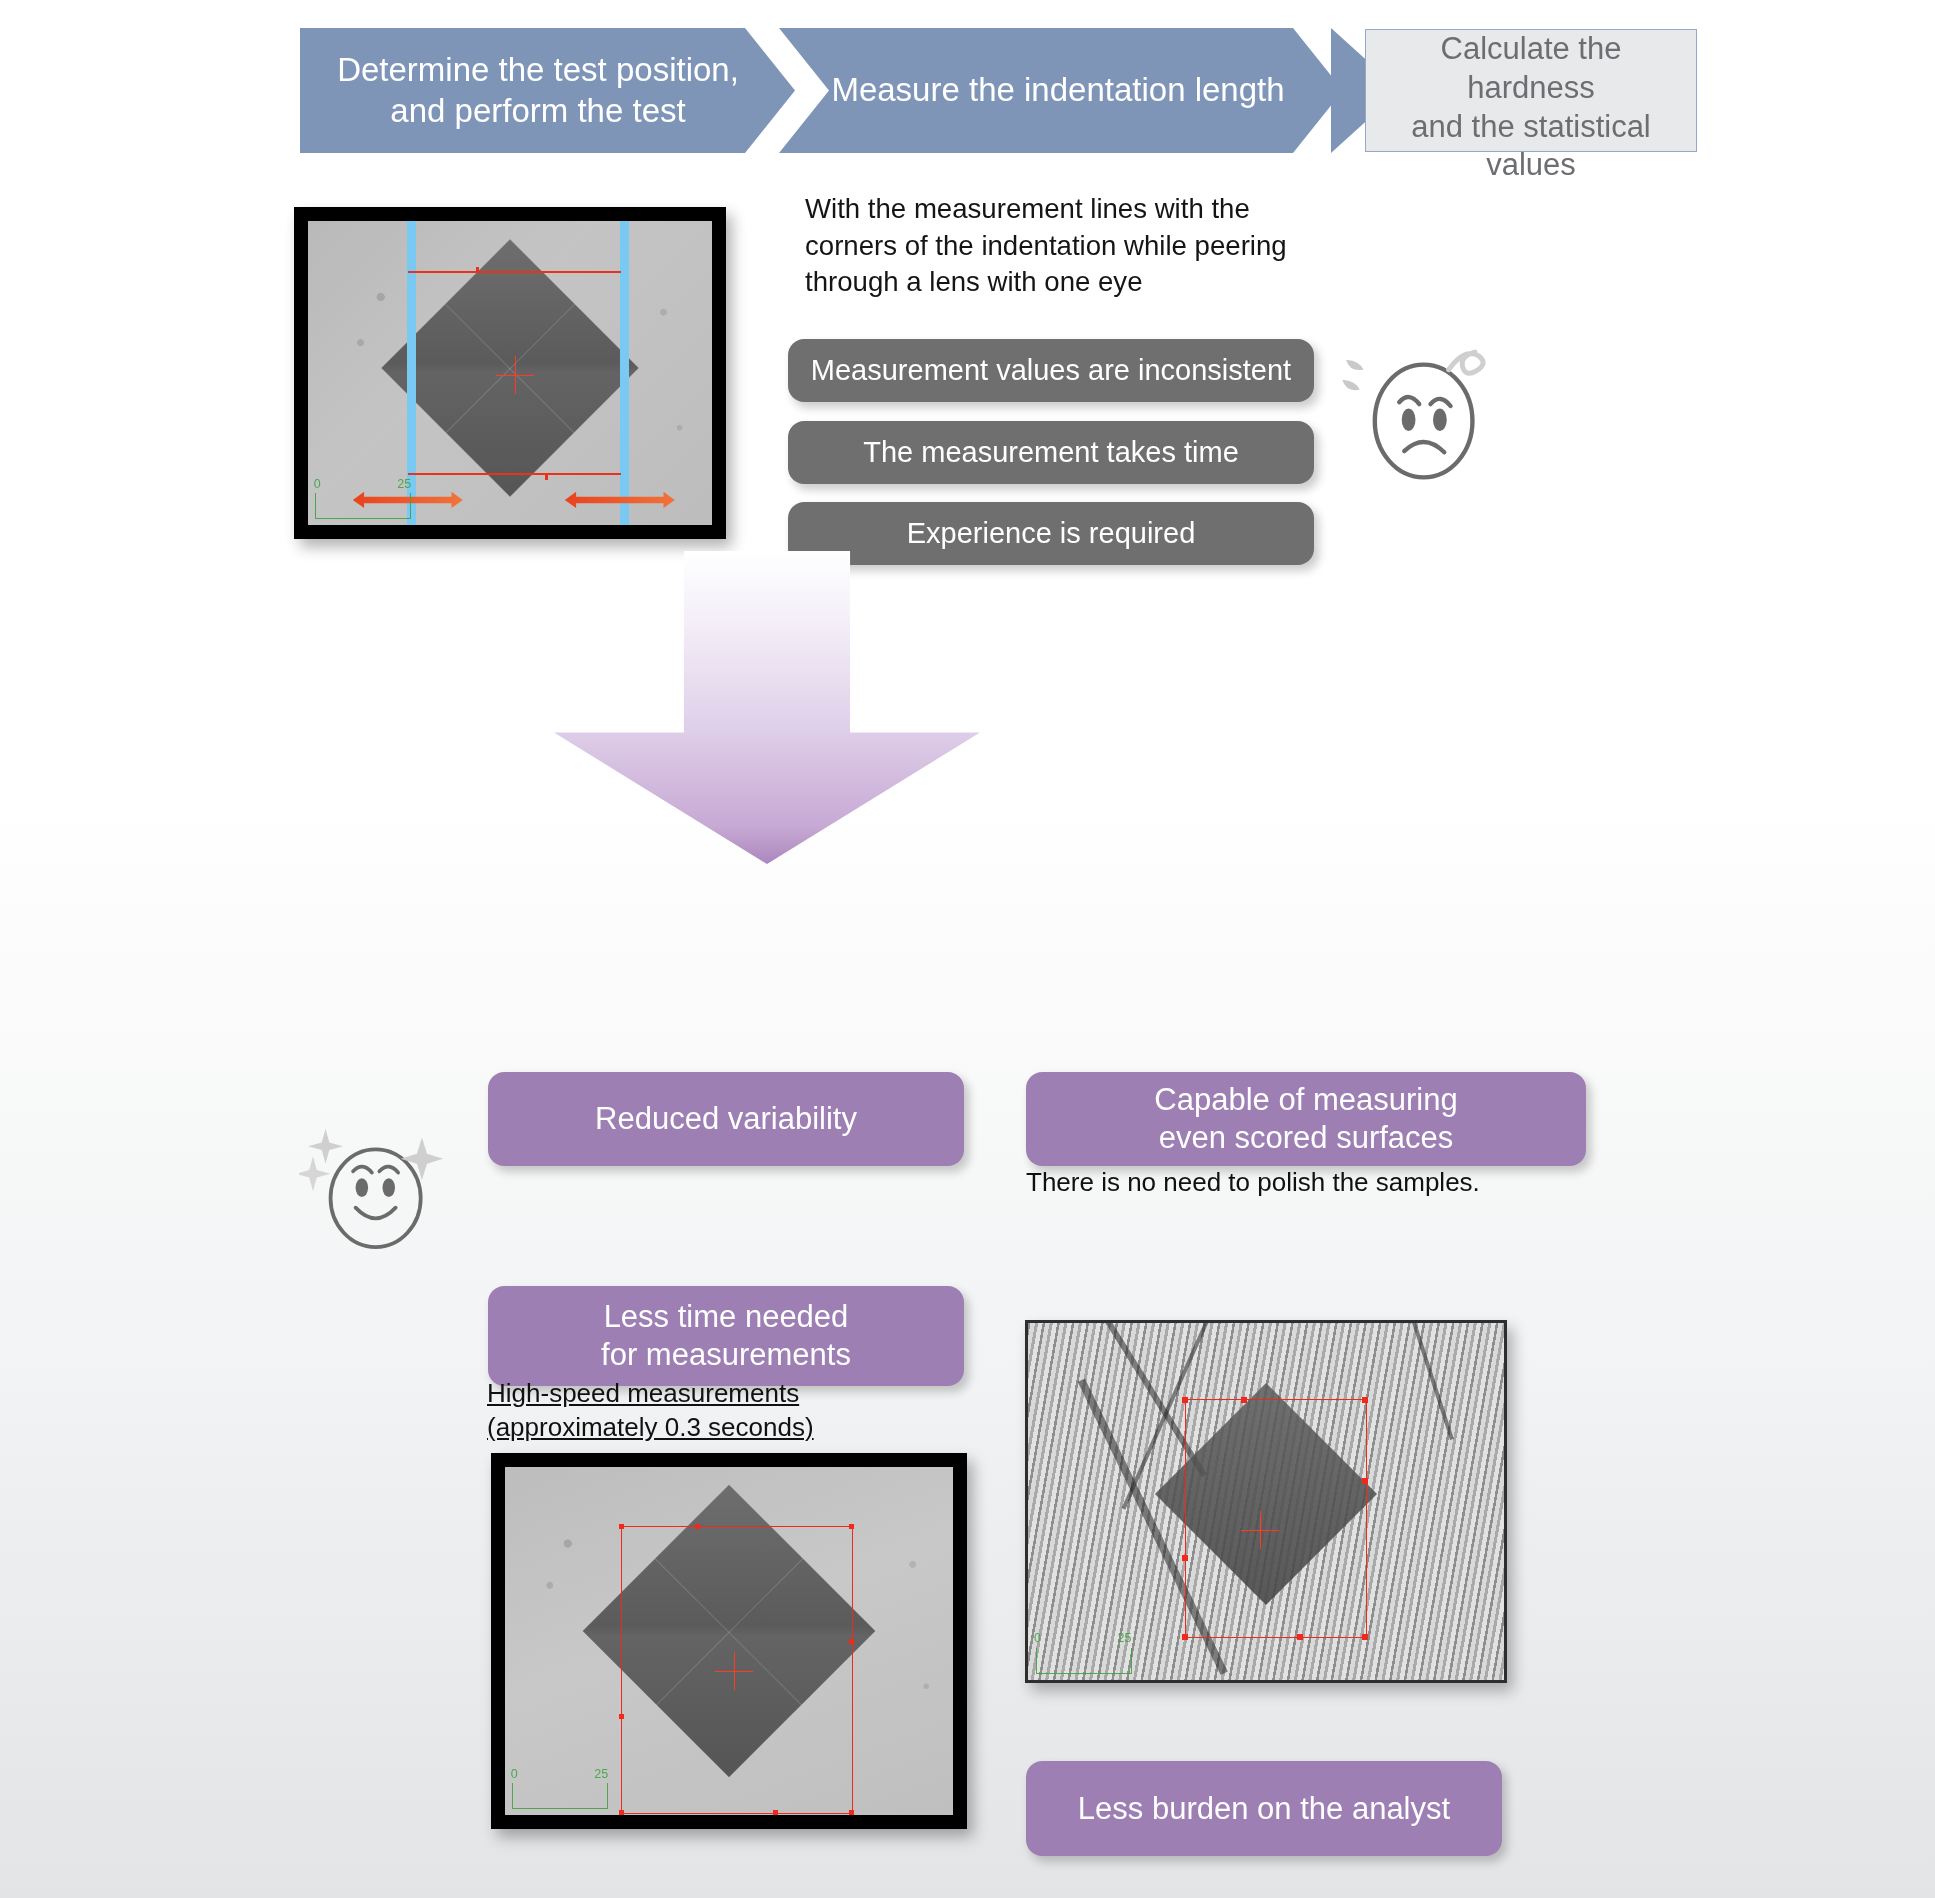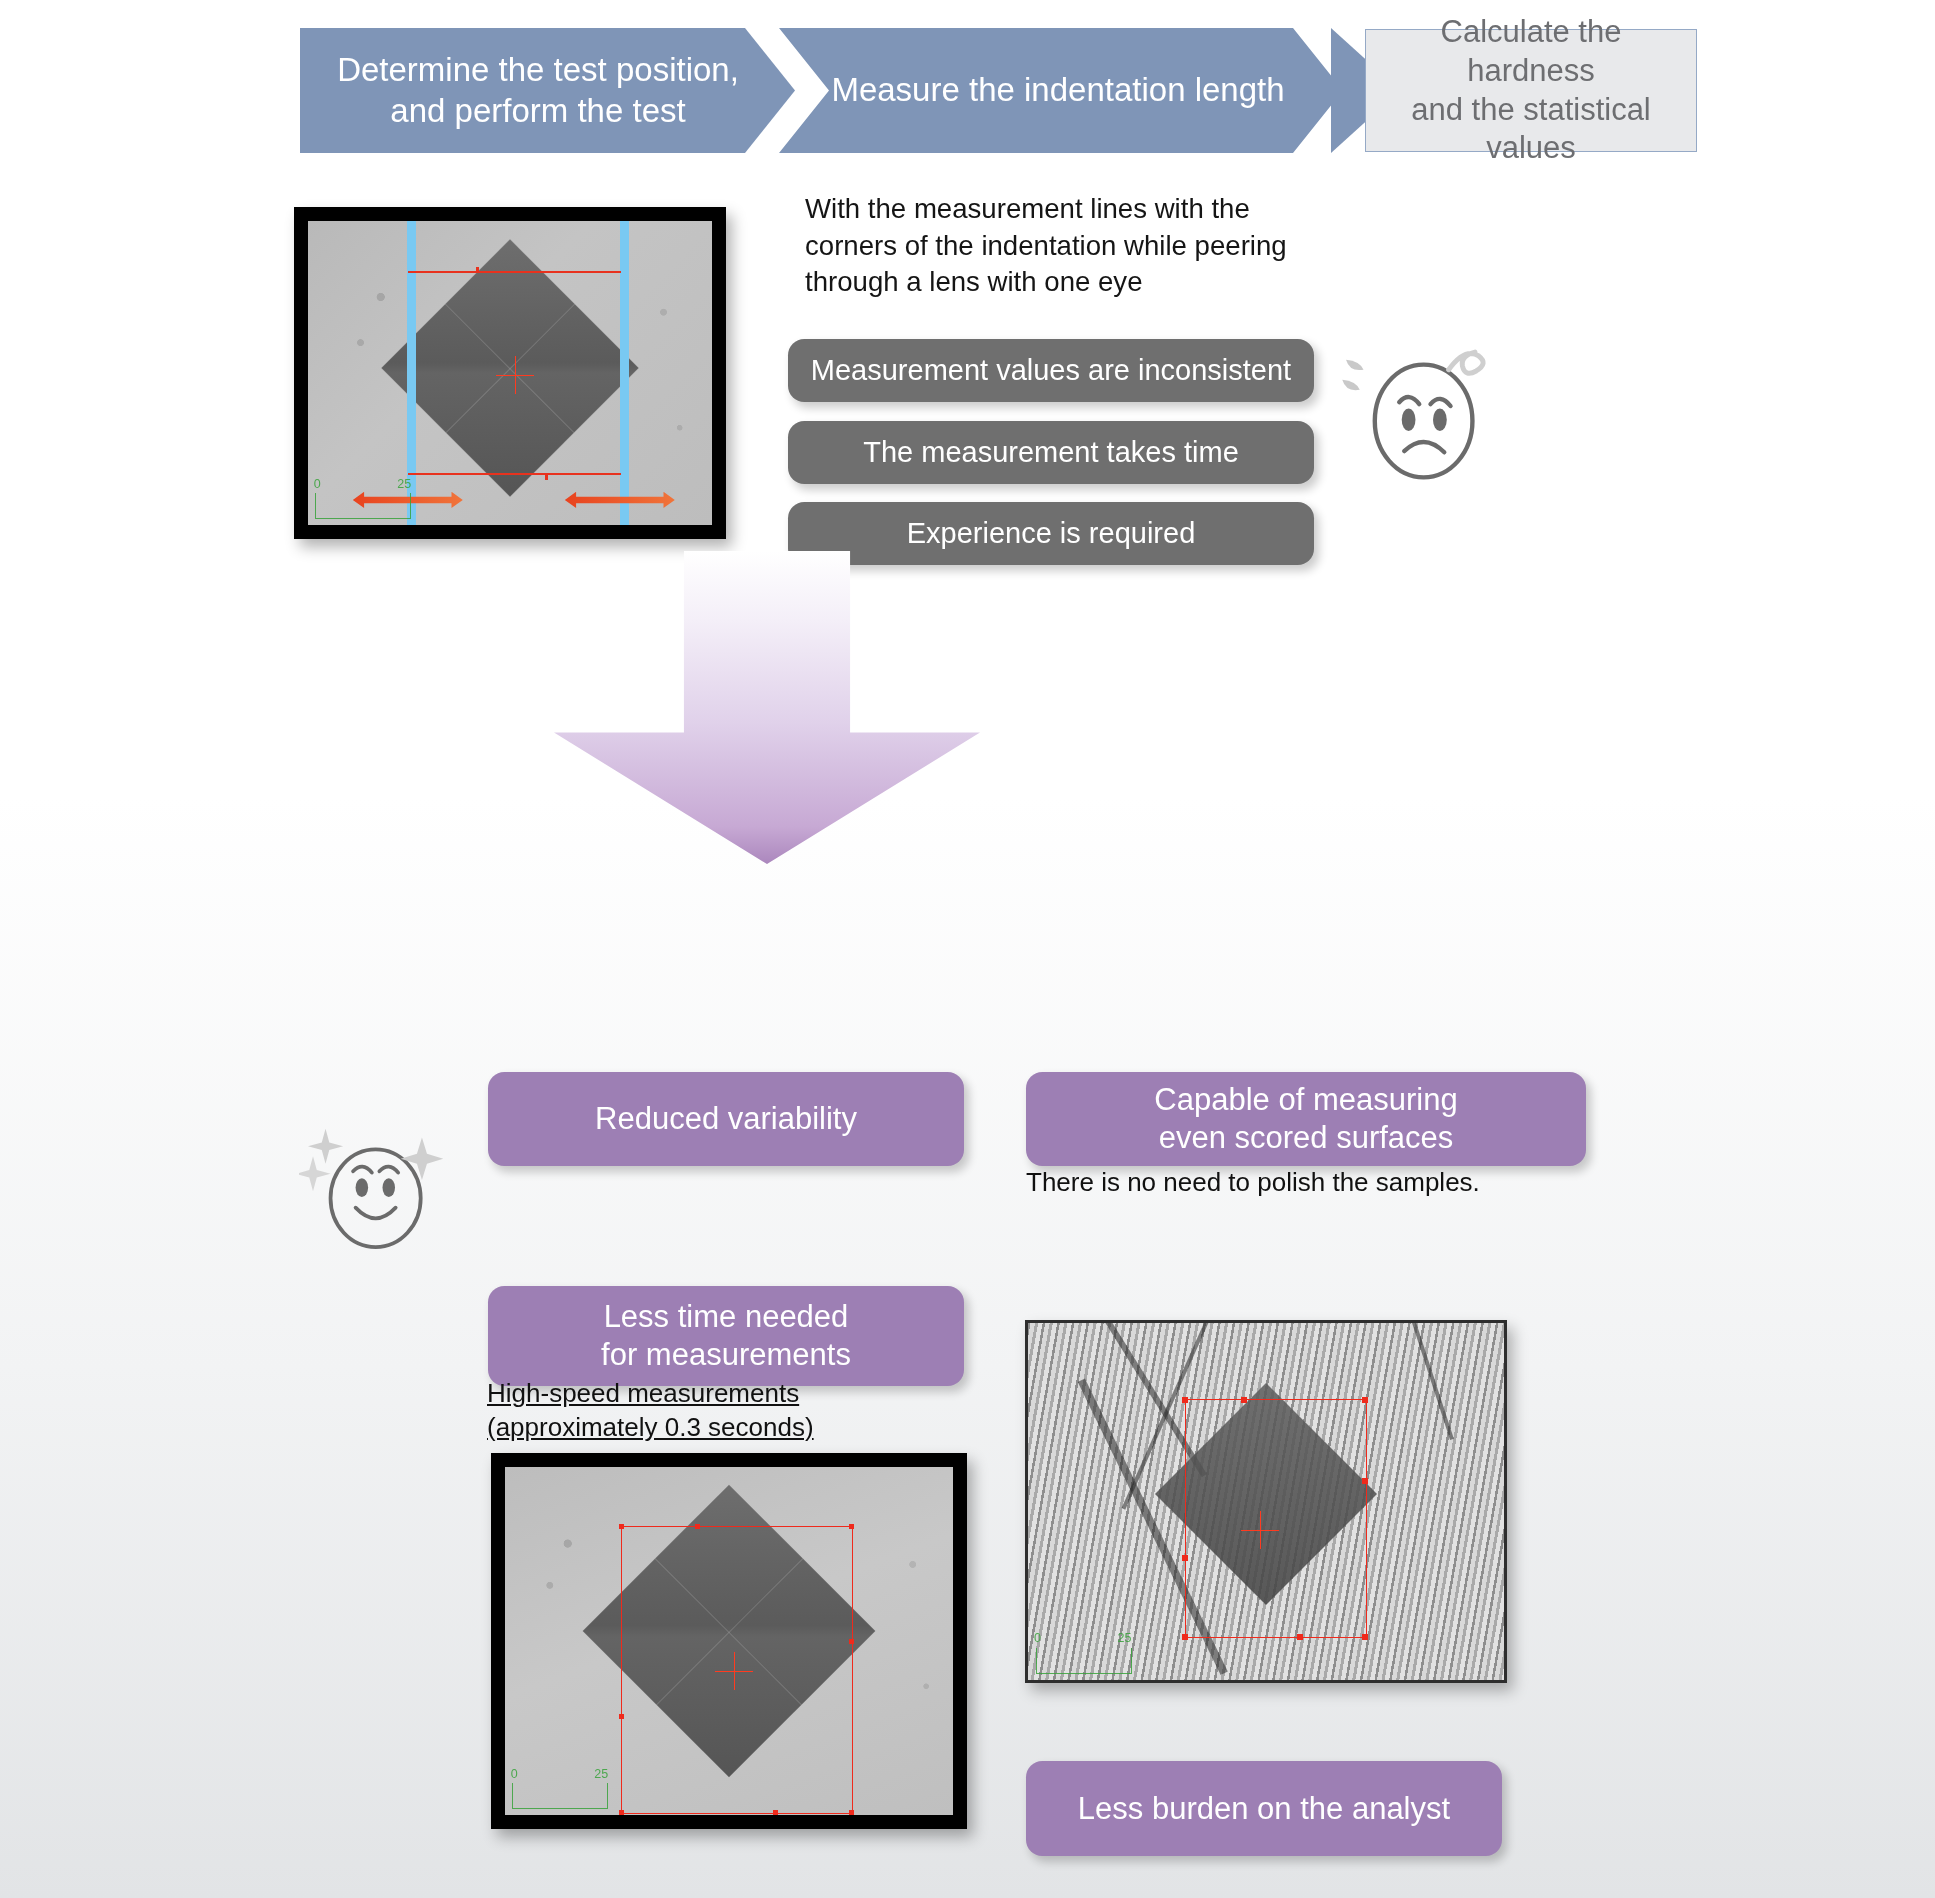--- a/index.html
+++ b/index.html
@@ -28,21 +28,21 @@
     padding:0 50px 0 44px;
     clip-path:polygon(0 0, calc(100% - 50px) 0, 100% 50%, calc(100% - 50px) 100%, 0 100%, 50px 50%);
   }
   .chev.c3-arrow{
     left:1331px; top:28px; width:69px; height:125px; background:#7f95b7;
     clip-path:polygon(0 0, 100% 50%, 0 100%);
   }
   .box3{
     position:absolute; left:1365px; top:29px; width:332px; height:123px;
     background:#e8e9eb; border:1.3px solid #95a9c6; box-sizing:border-box;
-    display:flex; align-items:center; justify-content:center;
+    display:flex; align-items:flex-start; justify-content:center;
     color:#6d6e71; font-size:31px; line-height:1.25; text-align:center;
     padding:0 10px;
   }
 
   
   .photo{position:absolute; box-sizing:border-box;}
   .photo.framed{ background:#000; padding:13.8px; box-shadow:6.3px 7.5px 13.8px rgba(0,0,0,.30); }
   .micro1{ left:294px; top:207px; width:432px; height:332px; }
   .micro1 .inner{position:relative; width:100%; height:100%; overflow:hidden;
      background:

